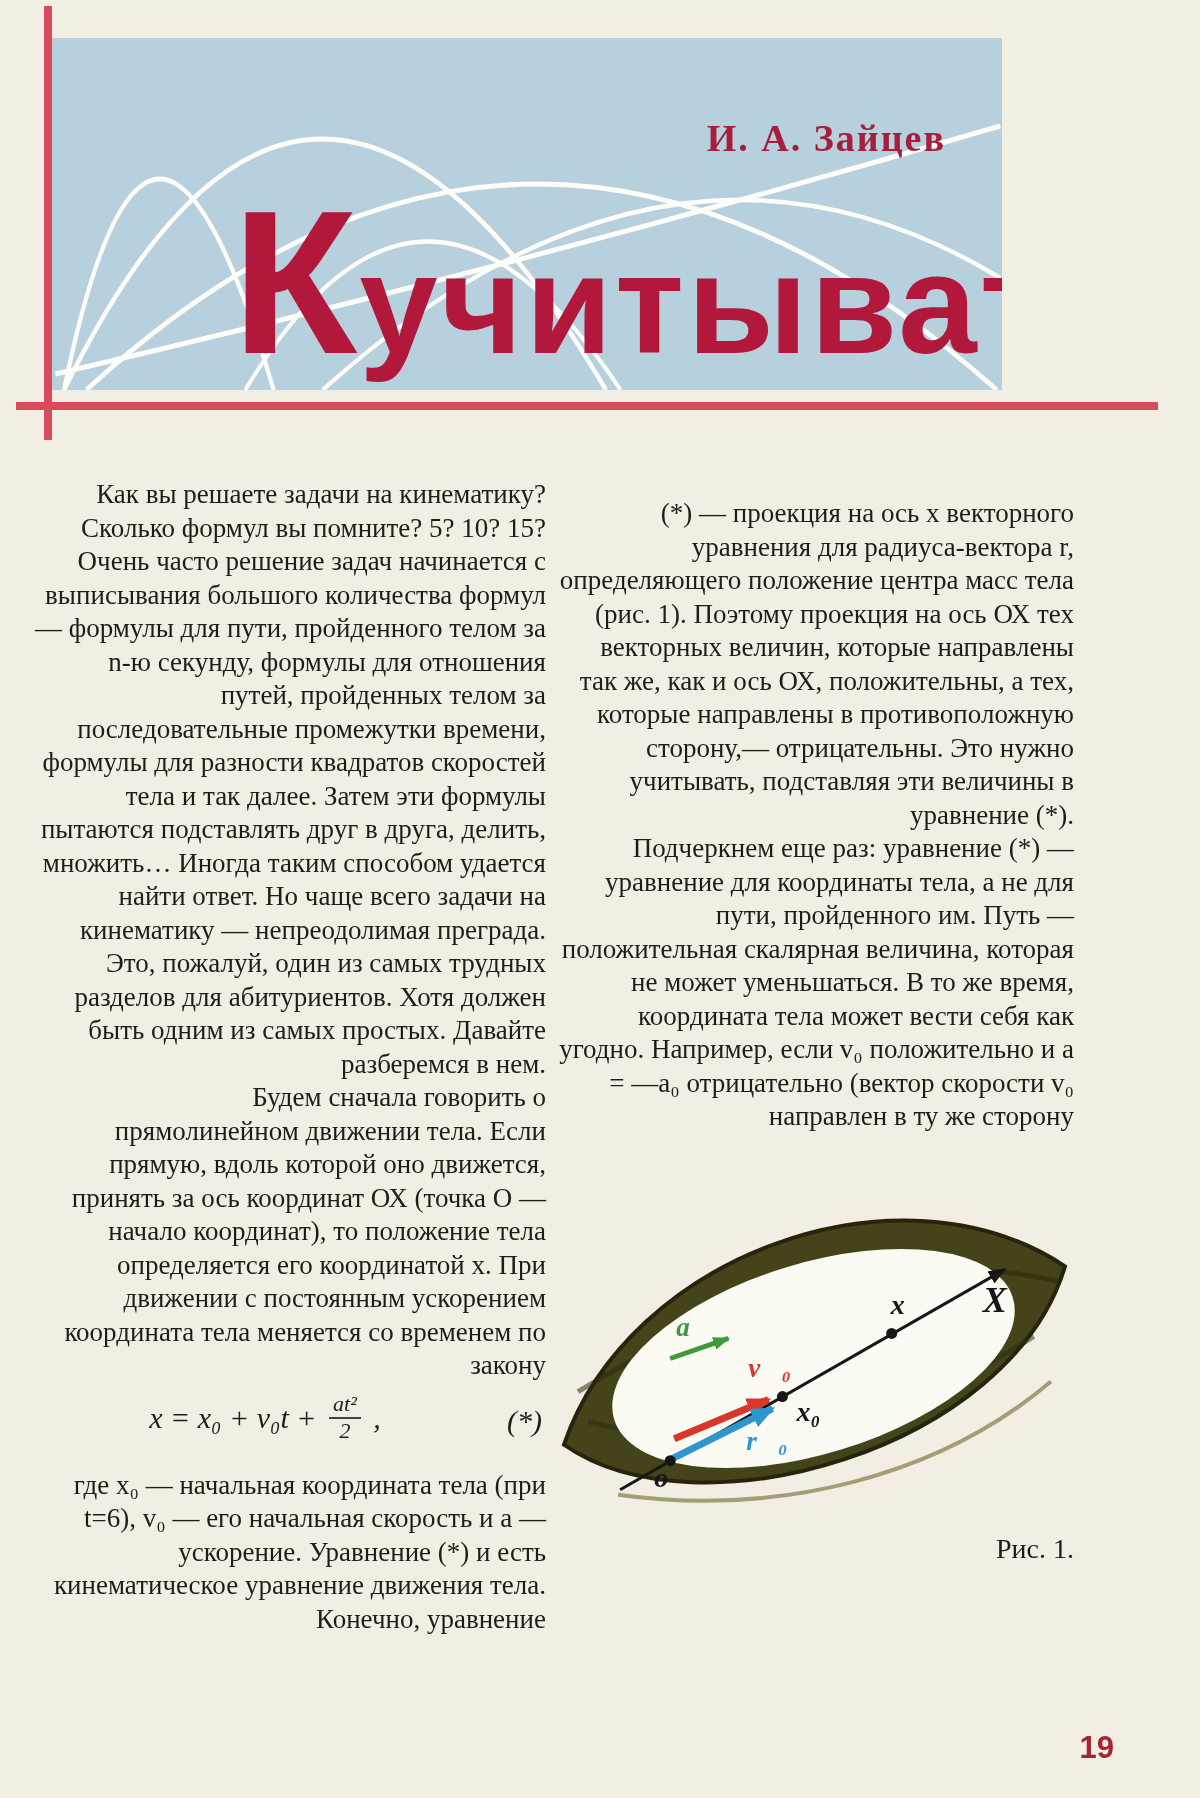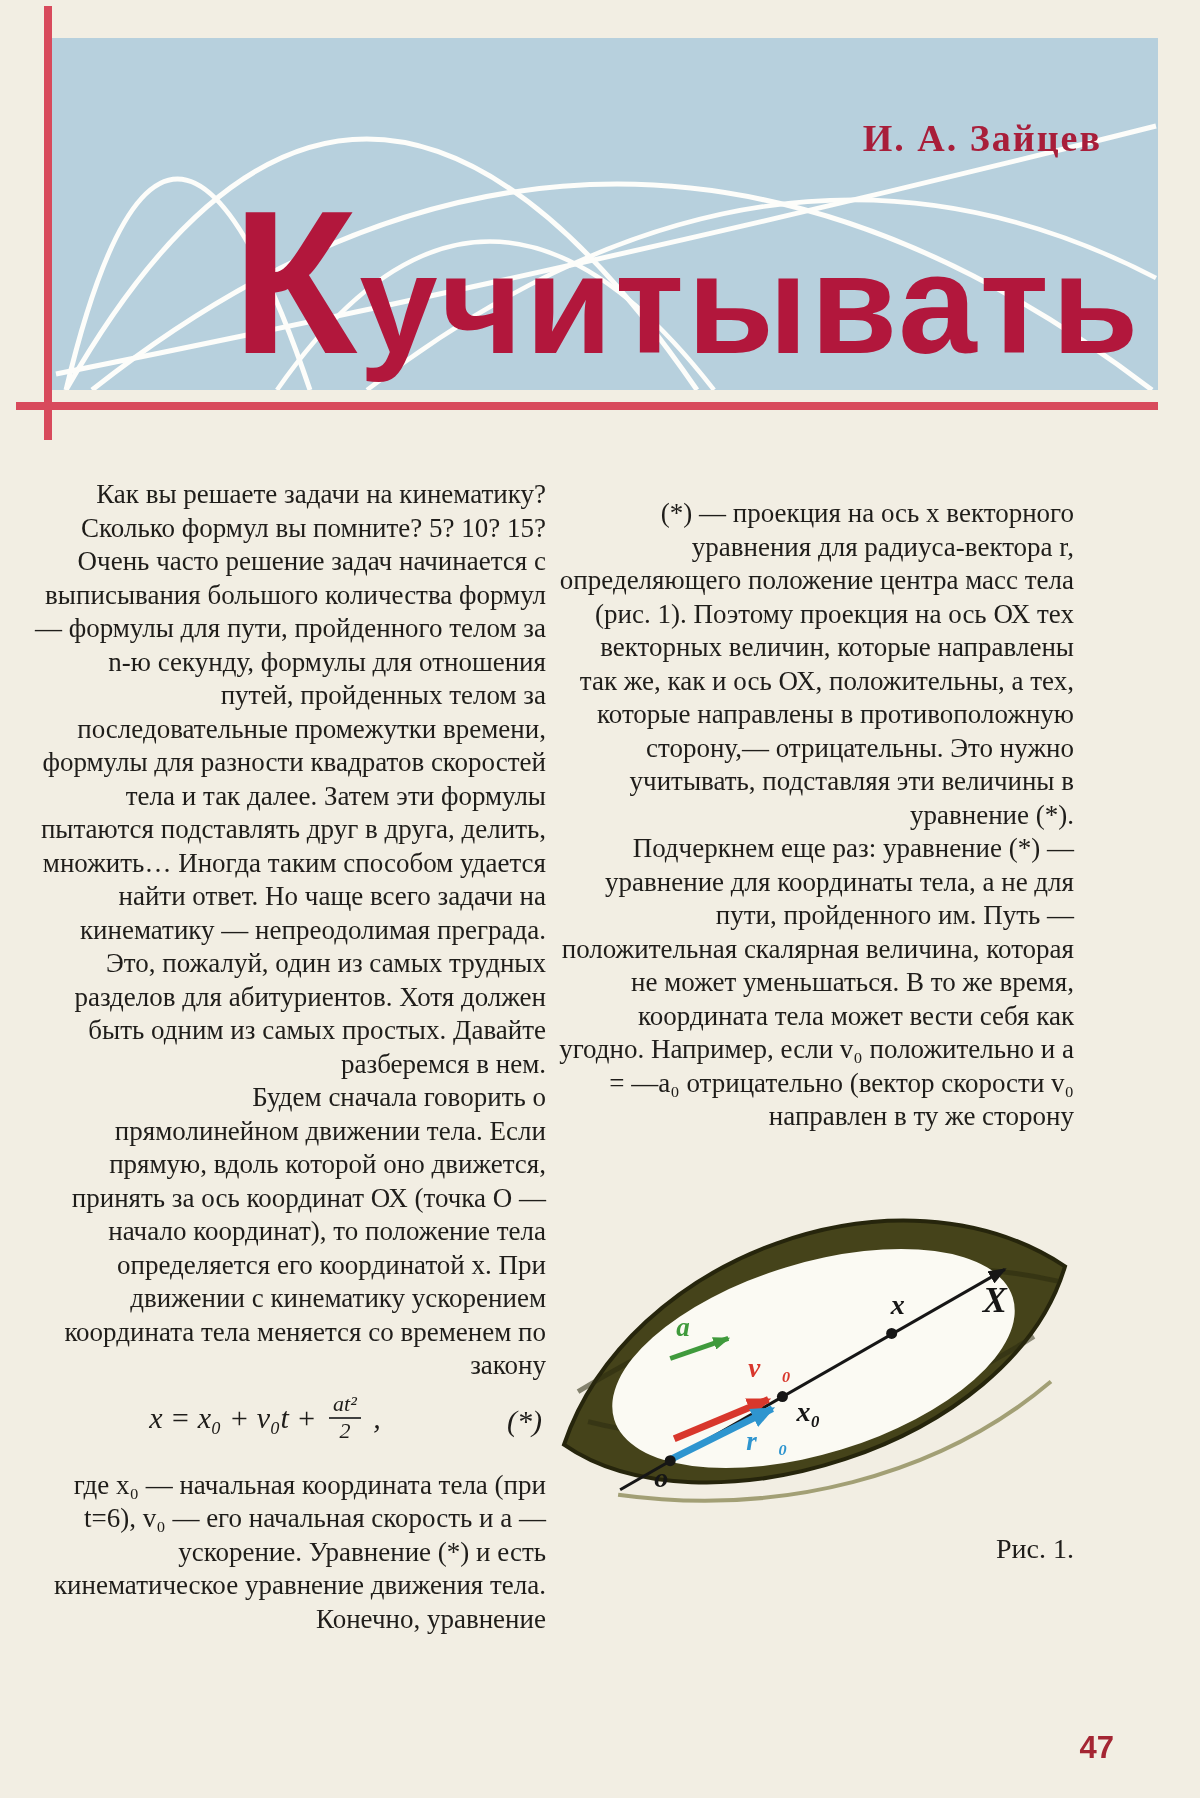--- a/index.html
+++ b/index.html
@@ -6,21 +6,21 @@
   html,body { margin:0; padding:0; }
   body { background:#d8d4c8; }
   .page {
     position:relative; width:1200px; height:1798px; margin:0 auto;
     background:#f2eee3; overflow:hidden;
     font-family:"Liberation Serif", serif; color:#1f1d1a;
   }
 
   
   .banner {
-    position:absolute; left:52px; top:38px; width:1106px; height:352px;
+    position:absolute; left:52px; top:38px; width:950px; height:352px;
     background:#b7d0dd; overflow:hidden;
   }
   .banner svg { position:absolute; left:0; top:0; width:100%; height:100%; }
   .author {
     position:absolute; top:78px; right:56px;
     font-family:"Liberation Serif", serif; font-weight:bold;
     font-size:38px; letter-spacing:2px; color:#a81e3a; z-index:3;
   }
   .title {
     position:absolute; left:180px; bottom:26px; z-index:2;
@@ -84,21 +84,21 @@
     <div class="author">И. А. Зайцев</div>
     <div class="title"><span class="title-initial">К</span><span class="title-rest">учитывать</span></div>
   </div>
   <div class="axis-v"></div>
   <div class="axis-h"></div>
 
   <div class="columns">
 
     <div class="col">
       <p>Как вы решаете задачи на кинематику? Сколько формул вы помните? 5? 10? 15? Очень часто решение задач начинается с выписывания большого количества формул — формулы для пути, пройденного телом за n-ю секунду, формулы для отношения путей, пройденных телом за последовательные промежутки времени, формулы для разности квадратов скоростей тела и так далее. Затем эти формулы пытаются подставлять друг в друга, делить, множить… Иногда таким способом удается найти ответ. Но чаще всего задачи на кинематику — непреодолимая преграда. Это, пожалуй, один из самых трудных разделов для абитуриентов. Хотя должен быть одним из самых простых. Давайте разберемся в нем.</p>
-      <p>Будем сначала говорить о прямолинейном движении тела. Если прямую, вдоль которой оно движется, принять за ось координат ОХ (точка О — начало координат), то положение тела определяется его координатой x. При движении с кинематику ускорением координата тела меняется со временем по закону</p>
+      <p>Будем сначала говорить о прямолинейном движении тела. Если прямую, вдоль которой оно движется, принять за ось координат ОХ (точка О — начало координат), то положение тела определяется его координатой x. При движении с постоянным ускорением координата тела меняется со временем по закону</p>
 
       <div class="formula">
         <span>x = x₀ + v₀t +</span>
         <span class="frac">
           <span class="num">at²</span>
           <span class="den">2</span>
         </span>
         <span>,</span>
         <span class="f-tag">(*)</span>
       </div>
@@ -154,14 +154,14 @@
           <text class="fig-label" x="118" y="150" font-size="27" fill="#3f9a3c">a⃗</text>
           <text class="fig-label" x="190" y="190" font-size="27" fill="#d8372c">v⃗₀</text>
           <text class="fig-label" x="188" y="263" font-size="27" fill="#2e95cf">r⃗₀</text>
         </svg>
       </div>
 
       <p class="fig-caption">Рис. 1.</p>
     </div>
   </div>
 
-  <div class="pageno">47</div>
+  <div class="pageno">19</div>
 </div>
 
 </body></html>

